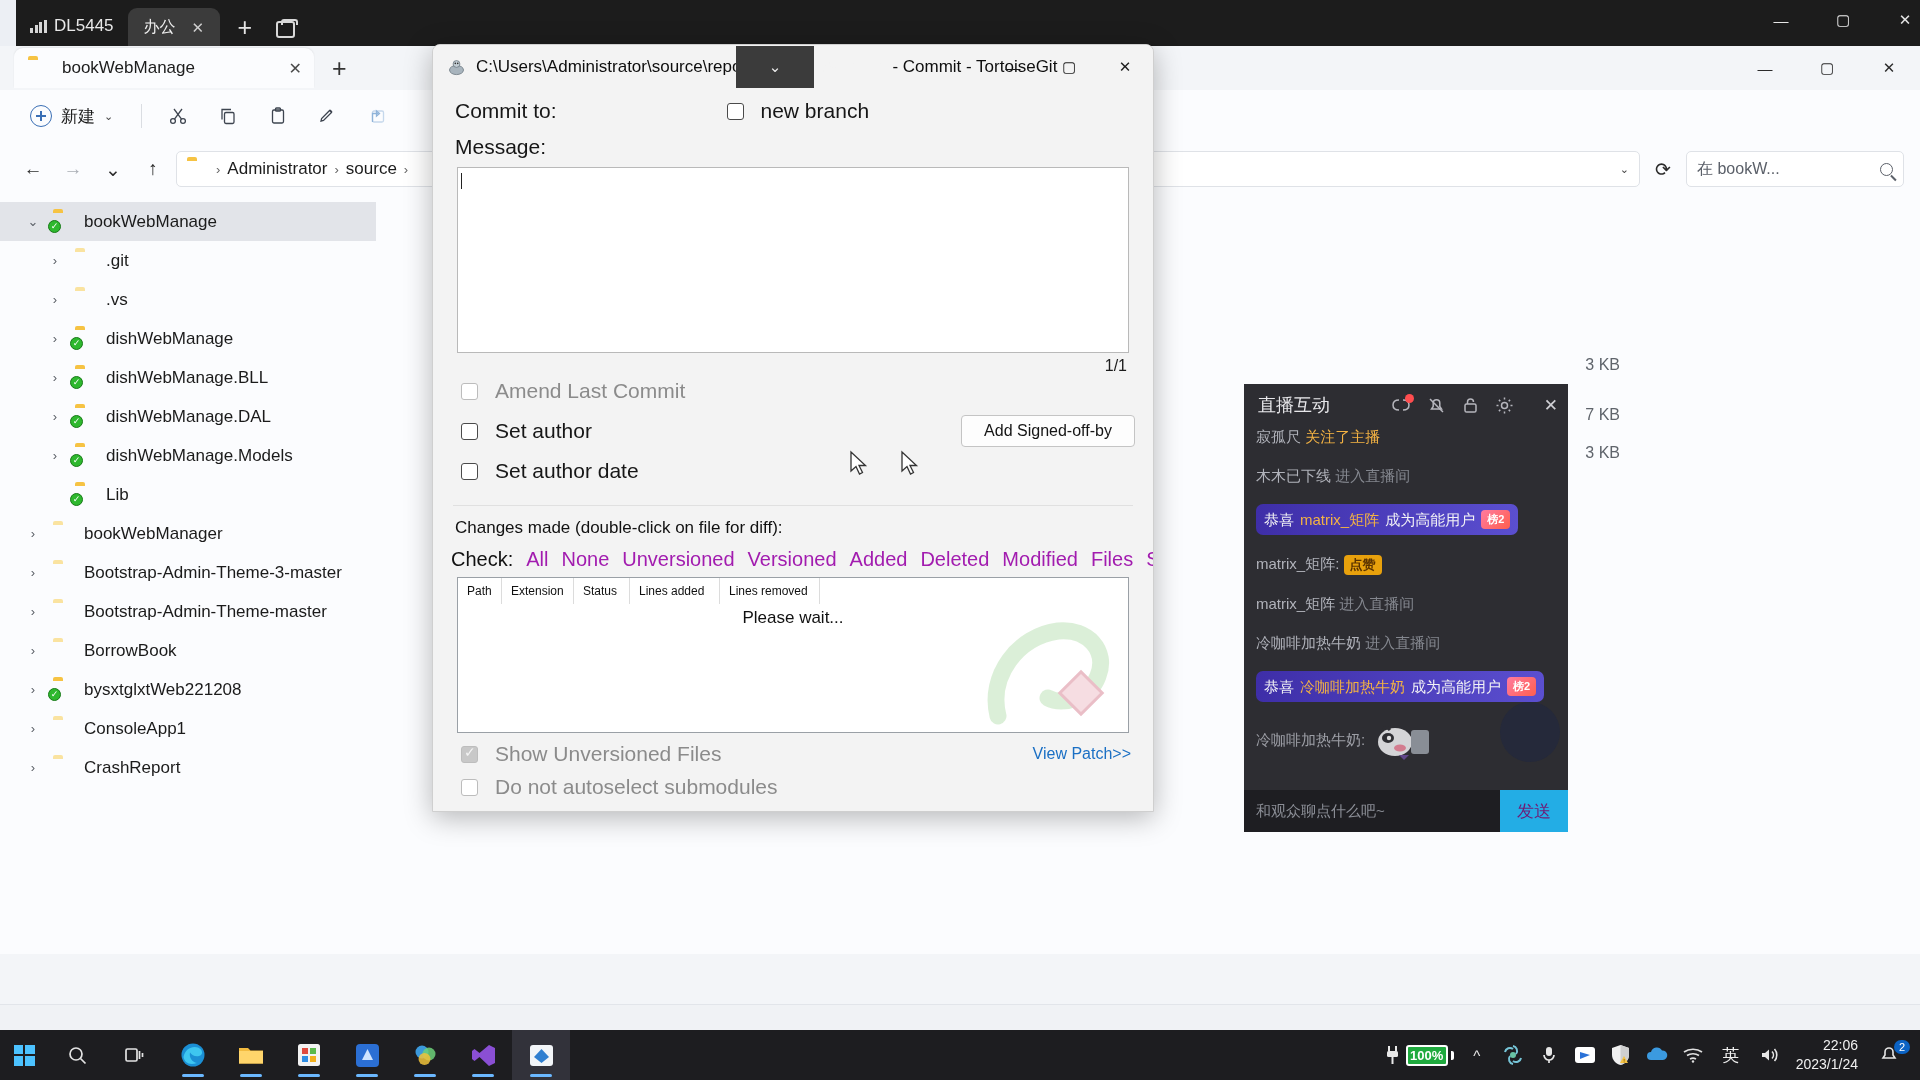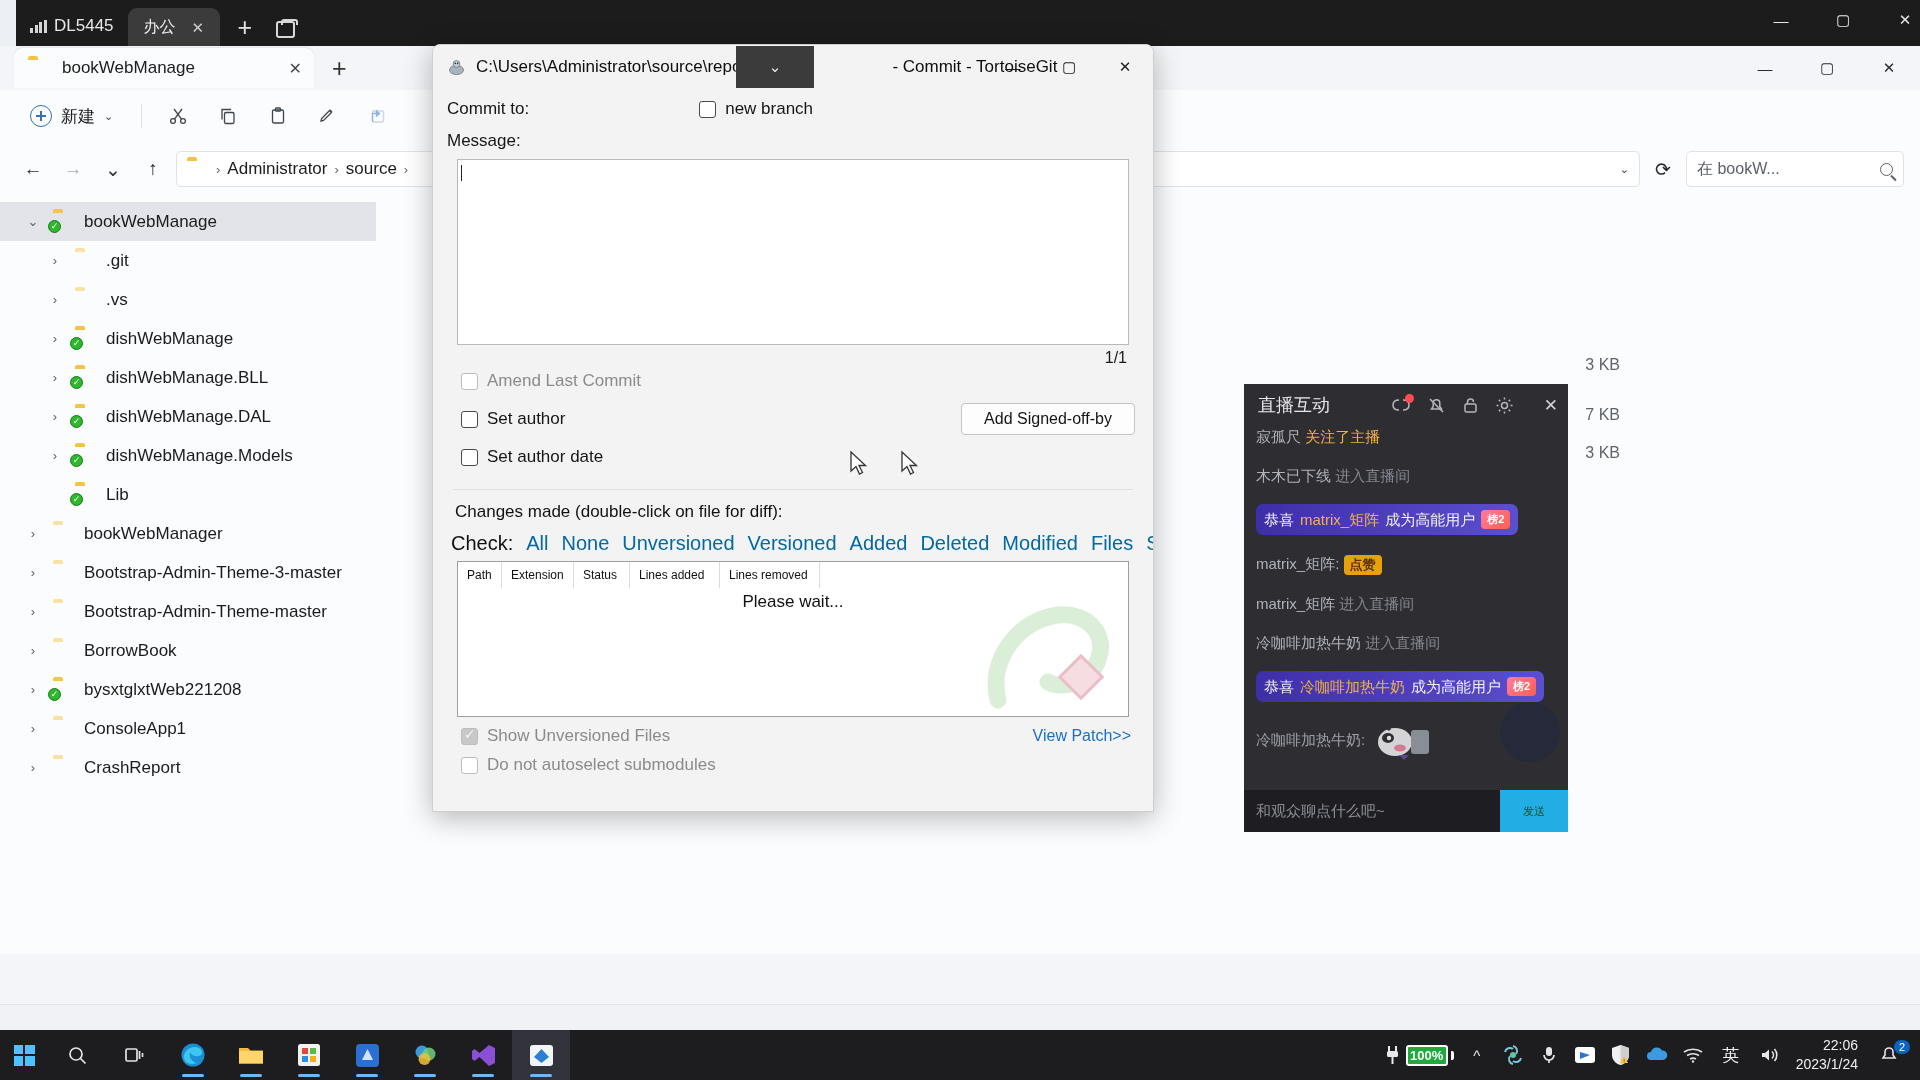--- a/index.html
+++ b/index.html
@@ -156,21 +156,21 @@
   .tg-dropdown-overlay {
     position: absolute; left: 303px; top: 1px; width: 78px; height: 42px;
     background: #3b3b3b; display: flex; align-items: center; justify-content: center;
   }
   .tg-dropdown-overlay span { color: #efefef; font-size: 15px; }
   .tg-wctl { position: absolute; right: 0; top: 0; display: flex; }
   .tg-wctl div { width: 56px; height: 44px; display: flex; align-items: center; justify-content: center; font-size: 15px; color: #1a1a1a; }
 
   .tg-body { padding: 0 10px; }
   .row { display: flex; align-items: center; }
-  .lbl { font-size: 17px; color: #161616; }
+  .lbl { font-size: 21px; color: #161616; margin-left: 8px; }
   .lbl.dim { color: #8b8b8b; }
   .cb {
     width: 17px; height: 17px; border: 1.4px solid #4a4a4a; border-radius: 3px;
     background: #fff; flex: none; margin-right: 9px; position: relative;
   }
   .cb.dim { border-color: #bcbcbc; }
   .cb.checked-dim { background: #c8c8c8; border-color: #bdbdbd; }
   .cb.checked-dim:after {
     content: "✓"; position: absolute; left: 2px; top: -3px; font-size: 14px; color: #f4f4f4;
   }
@@ -181,21 +181,21 @@
   .caret { position: absolute; left: 3px; top: 5px; width: 1px; height: 16px; background: #222; }
   .counter { text-align: right; font-size: 16px; color: #1b1b1b; padding: 4px 16px 0 0; }
   .grp-sep { height: 1px; background: #e0e0e0; margin: 8px 10px; }
   .btn-signed {
     width: 174px; height: 32px; background: #fdfdfd; border: 1px solid #c4c4c4; border-radius: 4px;
     display: flex; align-items: center; justify-content: center; font-size: 16px; color: #141414;
   }
   .section-title { font-size: 17px; color: #111; padding: 0 0 0 8px; }
   .check-row { display: flex; align-items: center; gap: 13px; font-size: 20px; padding-left: 8px; }
   .check-row .k { color: #111; }
-  .check-row .lnk { color: #0369a1; }
+  .check-row .lnk { color: #a21caf; }
   .filelist {
     margin: 6px 14px 0 14px; height: 156px; background: #fff; border: 1px solid #9aa0a6;
     position: relative; overflow: hidden;
   }
   .fl-head { display: flex; height: 26px; align-items: center; font-size: 12px; color: #111; }
   .fl-head div { padding: 0 9px; height: 26px; display: flex; align-items: center; border-right: 1px solid #dcdcdc; }
   .wait { text-align: center; font-size: 17px; color: #111; margin-top: 4px; }
   .tg-watermark { position: absolute; right: 0px; bottom: -4px; width: 150px; height: 130px; opacity: .55; }
 
   
@@ -227,21 +227,21 @@
     font-size: 13px; padding: 1px 6px; border-radius: 4px; font-weight: bold;
   }
   .sticker {
     display: inline-block; width: 66px; height: 42px; vertical-align: middle;
   }
   .chat-input-row { height: 42px; display: flex; }
   .chat-input {
     flex: 1; background: #1e1e22; display: flex; align-items: center; padding: 0 12px;
     color: #8b8e96; font-size: 15px;
   }
-  .send-btn { width: 68px; background: #23ade5; display: flex; align-items: center; justify-content: center; color: #14532d; font-size: 11px; }
+  .send-btn { width: 68px; background: #23ade5; display: flex; align-items: center; justify-content: center; color: #701a75; font-size: 17px; }
   .cursor-blob { position: absolute; right: 8px; bottom: 28px; width: 60px; height: 60px; border-radius: 50%; background: #25293a; }
 
   
   .taskbar {
     position: absolute; left: 0; bottom: 0; width: 1920px; height: 50px;
     background: #1d1d20; display: flex; align-items: center;
   }
   .tb-start { width: 48px; display: flex; align-items: center; justify-content: center; }
   .win-logo { width: 21px; height: 21px; display: grid; grid-template-columns: 1fr 1fr; grid-gap: 2.5px; }
   .win-logo i { background: #4cc2ff; display: block; }

